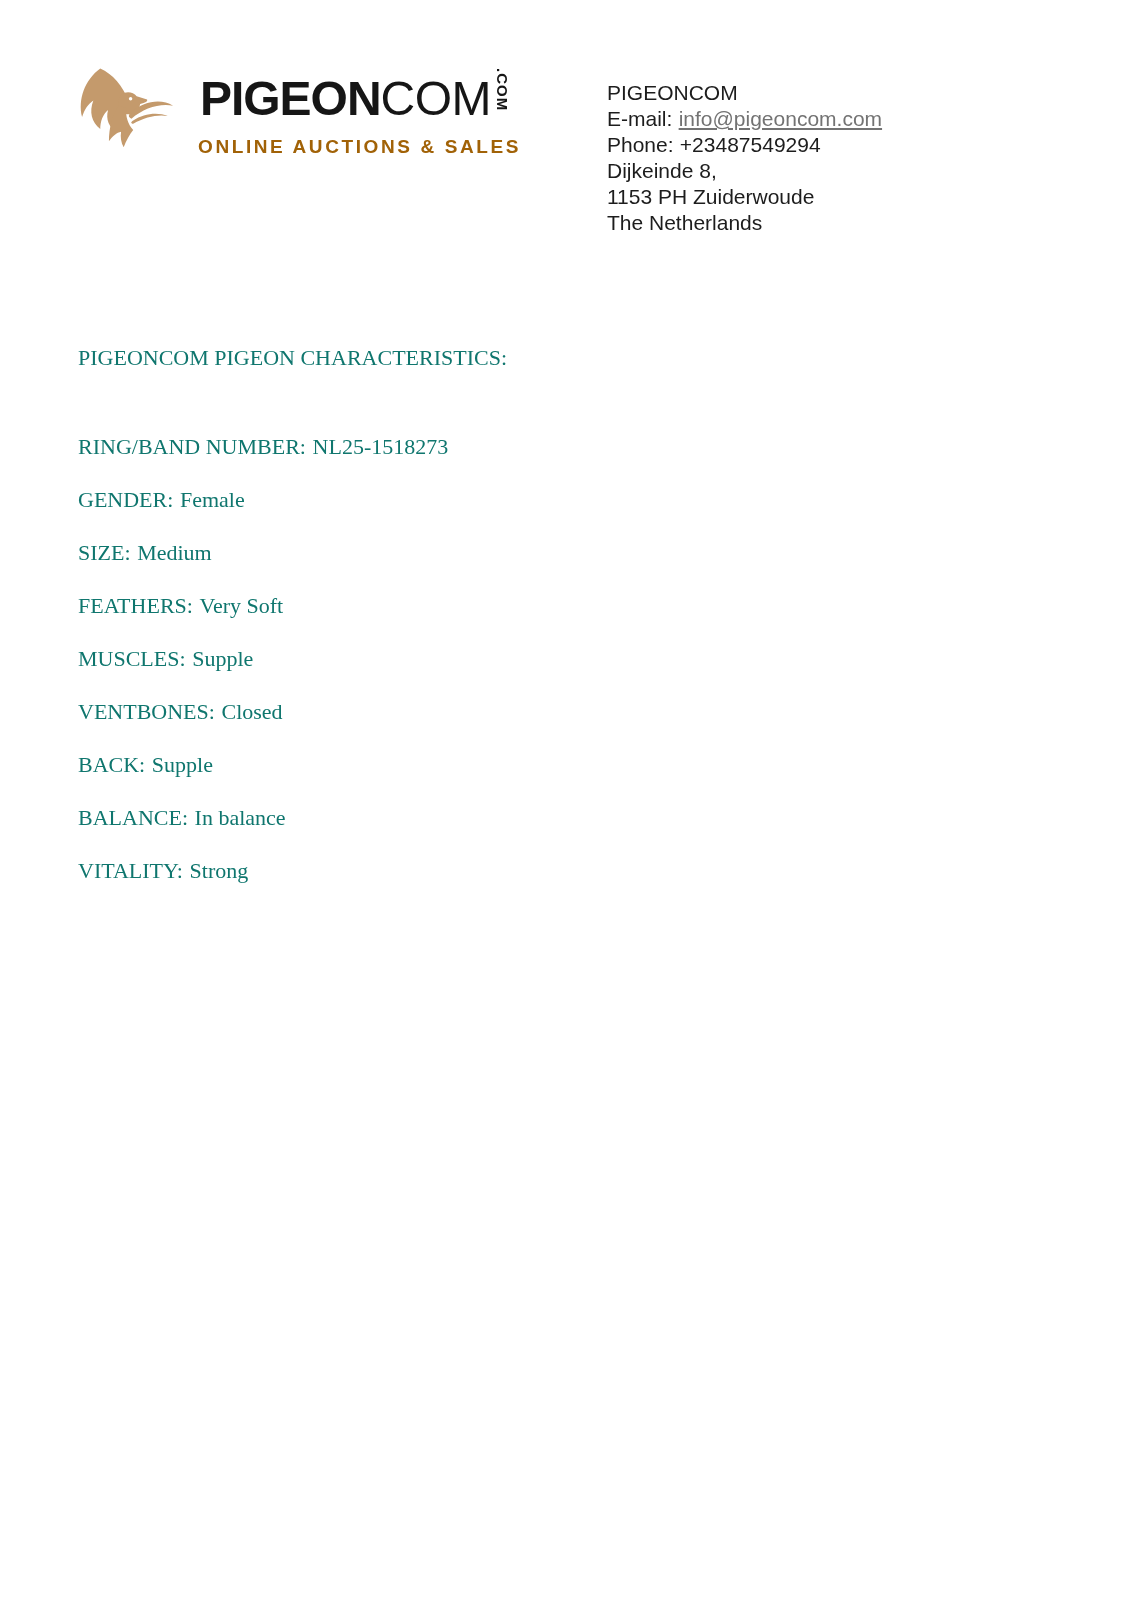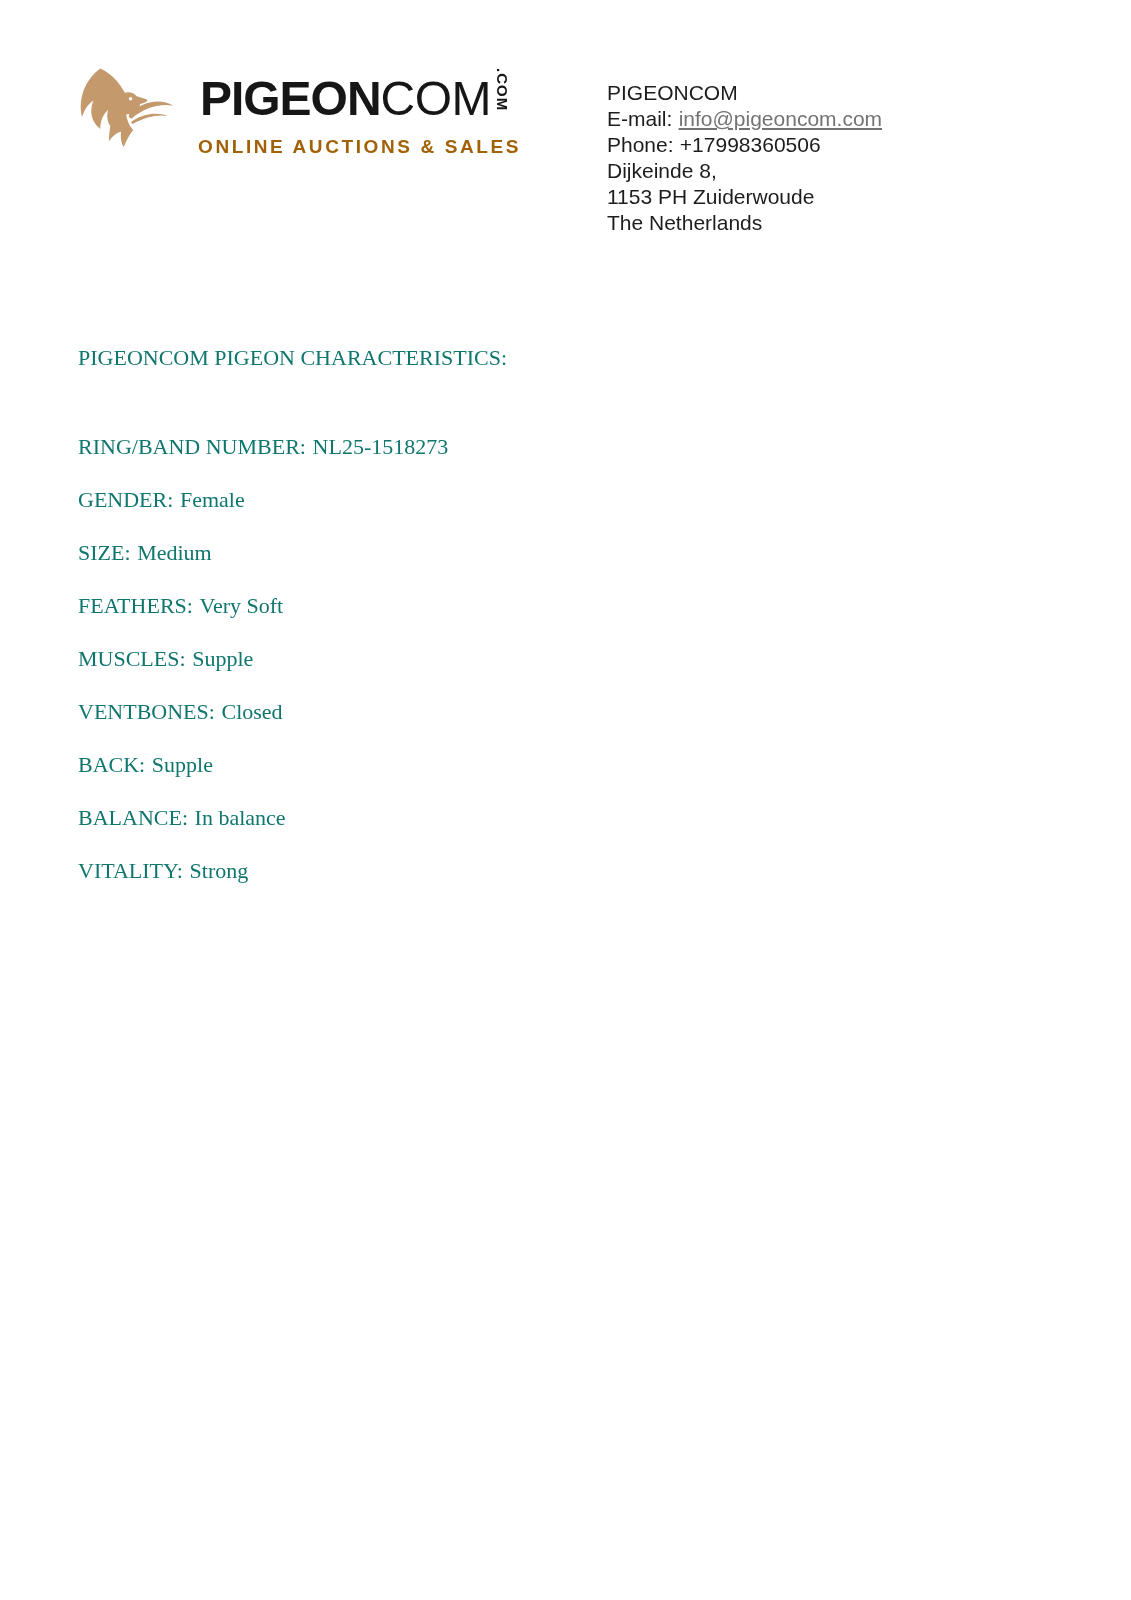--- a/index.html
+++ b/index.html
@@ -124,21 +124,21 @@
           <span class="brand-secondary">COM</span>
         <span class="brand-vertical">.COM</span>
       </div>
       <div class="tagline">ONLINE AUCTIONS &amp; SALES</div>
     </div>
   </div>
 
   <div class="contact">
     <p>PIGEONCOM</p>
     <p><span class="contact-label">E-mail:</span><a class="email-link">info@pigeoncom.com</a></p>
-    <p><span class="contact-label">Phone:</span><span>+17998360506</span></p>
+    <p><span class="contact-label">Phone:</span><span>+23487549294</span></p>
     <p>Dijkeinde 8,</p>
     <p>1153 PH Zuiderwoude</p>
     <p>The Netherlands</p>
   </div>
 
   <div class="doc">
     <p class="doc-heading">PIGEONCOM PIGEON CHARACTERISTICS:</p>
 
     <p class="char-line"><span class="char-label">RING/BAND NUMBER:</span><span>NL25-1518273</span></p>
     <p class="char-line"><span class="char-label">GENDER:</span><span>Female</span></p>

